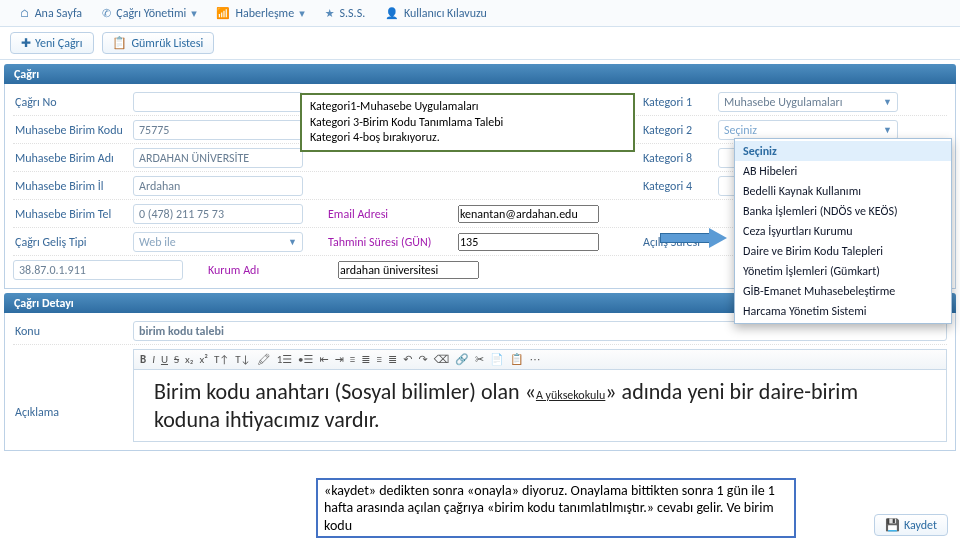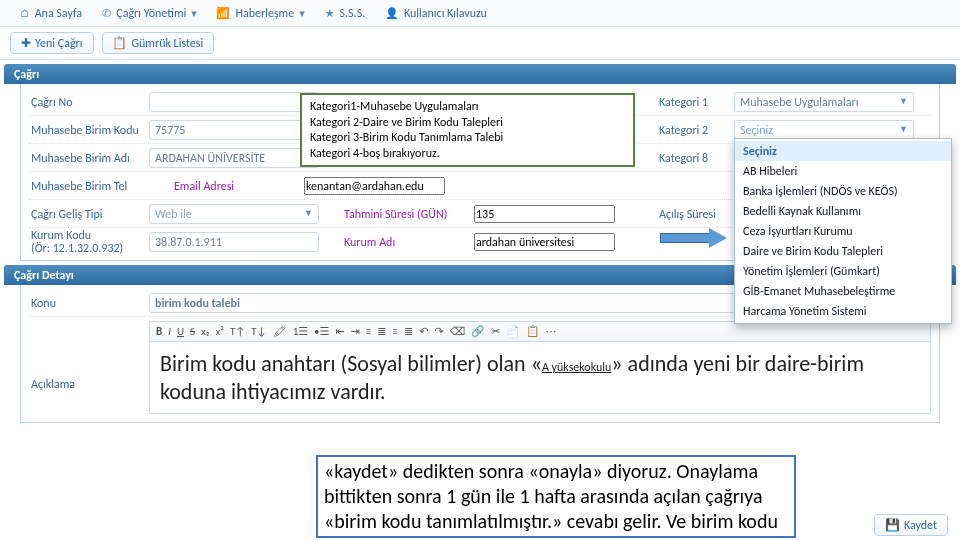--- a/index.html
+++ b/index.html
@@ -3,48 +3,48 @@
 <meta charset="utf-8">
 <style>
 *{box-sizing:border-box;margin:0;padding:0;font-family:Calibri,Tahoma,Arial,sans-serif;font-size:12px}
 body{background:#fff;width:960px;height:540px;overflow:hidden;color:#3a6a9a}
 .topnav{display:flex;gap:0;padding:2px 10px;border-bottom:1px solid #d4e2ef;background:#f9fbfd}
 .nav-item{display:flex;align-items:center;gap:5px;padding:4px 10px;cursor:pointer;color:#3a6a9a}
 .nav-item .ic{font-size:11px;color:#5a8cbb}
 .subbar{display:flex;gap:8px;padding:5px 10px;border-bottom:1px solid #d4e2ef}
 .btn{display:inline-flex;align-items:center;gap:4px;border:1px solid #bcd1e6;border-radius:4px;padding:3px 10px;background:linear-gradient(#fff,#eef5fb);color:#2d6ca2;cursor:pointer}
 .panel-hd{background:linear-gradient(#4f8fc1,#2e6ca1);color:#fff;padding:3px 10px;font-weight:bold;border-radius:3px 3px 0 0;margin:4px 4px 0}
-.panel-bd{border:1px solid #bcd1e6;border-top:0;margin:0 20px;background:#fff;padding:4px 8px}
+.panel-bd{border:1px solid #bcd1e6;border-top:0;margin:0 4px;background:#fff;padding:4px 8px}
 .row{display:flex;align-items:center;min-height:28px;border-bottom:1px dotted #e0e0e0}
 .row:last-child{border-bottom:0}
 .lbl{width:120px;color:#3a6a9a;padding-left:2px}
 .fld{flex:0 0 170px}
 .fld input,.sel{width:100%;border:1px solid #c9d9e8;border-radius:3px;padding:2px 5px;background:#fff;color:#6a7f94;height:20px}
 .sep{width:25px}
 .lbl2{width:130px;color:#a21caf}
 .fld2{flex:0 0 170px}
 .lbl3{width:90px;color:#3a6a9a;padding-left:15px}
 .fld3{flex:0 0 180px}
-.sel{display:flex;align-items:flex-start;justify-content:space-between;cursor:pointer}
+.sel{display:flex;align-items:center;justify-content:space-between;cursor:pointer}
 .sel .arr{color:#5a8cbb;font-size:9px}
 .callout1{position:absolute;top:93px;left:300px;width:335px;background:#fff;border:2px solid #5a7e3c;padding:4px 8px;font-family:Calibri;font-size:14px;color:#000;line-height:1.3;z-index:5}
-.callout2{position:absolute;bottom:2px;left:316px;width:480px;background:#fff;border:2px solid #4472c4;padding:2px 6px;font-family:Calibri;font-size:20px;color:#000;line-height:1.25;z-index:5}
+.callout2{position:absolute;bottom:2px;left:316px;width:480px;background:#fff;border:2px solid #4472c4;padding:2px 6px;font-family:Calibri;font-size:14px;color:#000;line-height:1.25;z-index:5}
 .arrow{position:absolute;top:228px;left:660px;width:70px;height:20px;z-index:4}
 .arrow-body{position:absolute;top:5px;left:0;width:50px;height:10px;background:#5b9bd5;border:1px solid #2e6ca1}
 .arrow-head{position:absolute;top:0;left:49px;width:0;height:0;border-top:10px solid transparent;border-bottom:10px solid transparent;border-left:18px solid #5b9bd5}
 .dropdown{position:absolute;top:138px;right:8px;width:218px;background:#fff;border:1px solid #a5c1db;box-shadow:0 4px 10px rgba(0,0,0,0.3);z-index:10;padding:2px 0}
 .dropdown .opt{padding:3px 8px;color:#0f172a;cursor:pointer}
 .dropdown .opt.hl{background:#e0effc;color:#2d6ca2;font-weight:bold}
 .editor-tb{display:flex;align-items:center;gap:6px;padding:3px 6px;border:1px solid #c9d9e8;background:linear-gradient(#fdfdfd,#f0f4f8);margin-top:4px;flex-wrap:nowrap;overflow:hidden}
 .editor-tb span{color:#555;font-size:11px;cursor:pointer}
 .editor-tb .b{font-weight:bold}
 .editor-tb .i{font-style:italic}
 .editor-tb .u{text-decoration:underline}
 .editor-tb .s{text-decoration:line-through}
-.editor-body{border:1px solid #c9d9e8;border-top:0;padding:8px 10px;min-height:70px;font-size:22px;color:#222;font-family:Calibri;line-height:1.25}
+.editor-body{border:1px solid #c9d9e8;border-top:0;padding:8px 20px;min-height:70px;font-size:22px;color:#222;font-family:Calibri;line-height:1.25}
 .editor-body u{text-decoration:underline}
 .kbtn{position:absolute;bottom:4px;right:12px;border:1px solid #bcd1e6;border-radius:4px;padding:3px 10px;background:linear-gradient(#fff,#eef5fb);color:#2d6ca2;display:flex;align-items:center;gap:4px}
 </style>
 </head>
 <body>
 
 <div class="topnav">
   <div class="nav-item">
       <span class="ic">⌂</span>
       <span>Ana Sayfa</span>
@@ -121,23 +121,38 @@
       <div class="fld2"></div>
     <div class="lbl3">Kategori 8</div>
     <div class="fld3">
         <div class="sel">
           <span></span>
           <span class="arr">▼</span>
         </div>
       </div>
   </div>
 
+  <div class="row">
+    <div class="lbl">Muhasebe Birim İl</div>
+    <div class="fld"><input value="Ardahan" style=""></div>
+    <div class="sep"></div>
+      <div class="lbl2"></div>
+      <div class="fld2"></div>
+    <div class="lbl3">Kategori 4</div>
+    <div class="fld3">
+        <div class="sel">
+          <span></span>
+          <span class="arr">▼</span>
+        </div>
+      </div>
+  </div>
 
   <div class="row">
     <div class="lbl">Muhasebe Birim Tel</div>
+    <div class="fld"><input value="0 (478) 211 75 73" style=""></div>
     <div class="sep"></div>
     <div class="lbl2">Email Adresi</div>
     <div class="fld2"><input value="kenantan@ardahan.edu" style=""></div>
   </div>
 
   <div class="row">
     <div class="lbl">Çağrı Geliş Tipi</div>
     <div class="fld">
         <div class="sel">
           <span style="color:#8aa6c0">Web ile</span>
@@ -145,22 +160,20 @@
         </div>
       </div>
     <div class="sep"></div>
     <div class="lbl2">Tahmini Süresi (GÜN)</div>
     <div class="fld2"><input value="135" style=""></div>
     <div class="lbl3">Açılış Süresi</div>
     <div class="fld3"></div>
   </div>
 
   <div class="row">
-    <div class="lbl" style="white-space:pre-line;line-height:1.1">Kurum Kodu
-(Ör: 12.1.32.0.932)</div>
     <div class="fld"><input value="38.87.0.1.911" style=""></div>
     <div class="sep"></div>
     <div class="lbl2">Kurum Adı</div>
     <div class="fld2"><input value="ardahan üniversitesi" style=""></div>
   </div>
 </div>
 
 <div class="panel-hd">Çağrı Detayı</div>
 <div class="panel-bd" style="padding-bottom:8px">
   <div class="row">
@@ -197,35 +210,34 @@
         <span>📋</span>
         <span>⋯</span>
       </div>
       <div class="editor-body">Birim kodu anahtarı (Sosyal bilimler) olan «<u>A yüksekokulu</u>» adında yeni bir daire-birim koduna ihtiyacımız vardır.</div>
     </div>
   </div>
 </div>
 
 <div class="callout1">
   <div>Kategori1-Muhasebe Uygulamaları</div>
-  <div>Kategori 2-Daire ve Birim Kodu Talepleri</div>
   <div>Kategori 3-Birim Kodu Tanımlama Talebi</div>
   <div>Kategori 4-boş bırakıyoruz.</div>
 </div>
 
 <div class="arrow">
   <div class="arrow-body"></div>
     <div class="arrow-head"></div>
 </div>
 
 <div class="dropdown" id="dd">
     <div class="opt hl">Seçiniz</div>
     <div class="opt">AB Hibeleri</div>
+    <div class="opt">Bedelli Kaynak Kullanımı</div>
     <div class="opt">Banka İşlemleri (NDÖS ve KEÖS)</div>
-    <div class="opt">Bedelli Kaynak Kullanımı</div>
     <div class="opt">Ceza İşyurtları Kurumu</div>
     <div class="opt">Daire ve Birim Kodu Talepleri</div>
     <div class="opt">Yönetim İşlemleri (Gümkart)</div>
     <div class="opt">GİB-Emanet Muhasebeleştirme</div>
     <div class="opt">Harcama Yönetim Sistemi</div>
   </div>
 
 <div class="callout2"> «kaydet» dedikten sonra «onayla» diyoruz. Onaylama bittikten sonra 1 gün ile 1 hafta arasında açılan çağrıya «birim kodu tanımlatılmıştır.» cevabı gelir. Ve birim kodu</div>
 
 <div class="kbtn">

